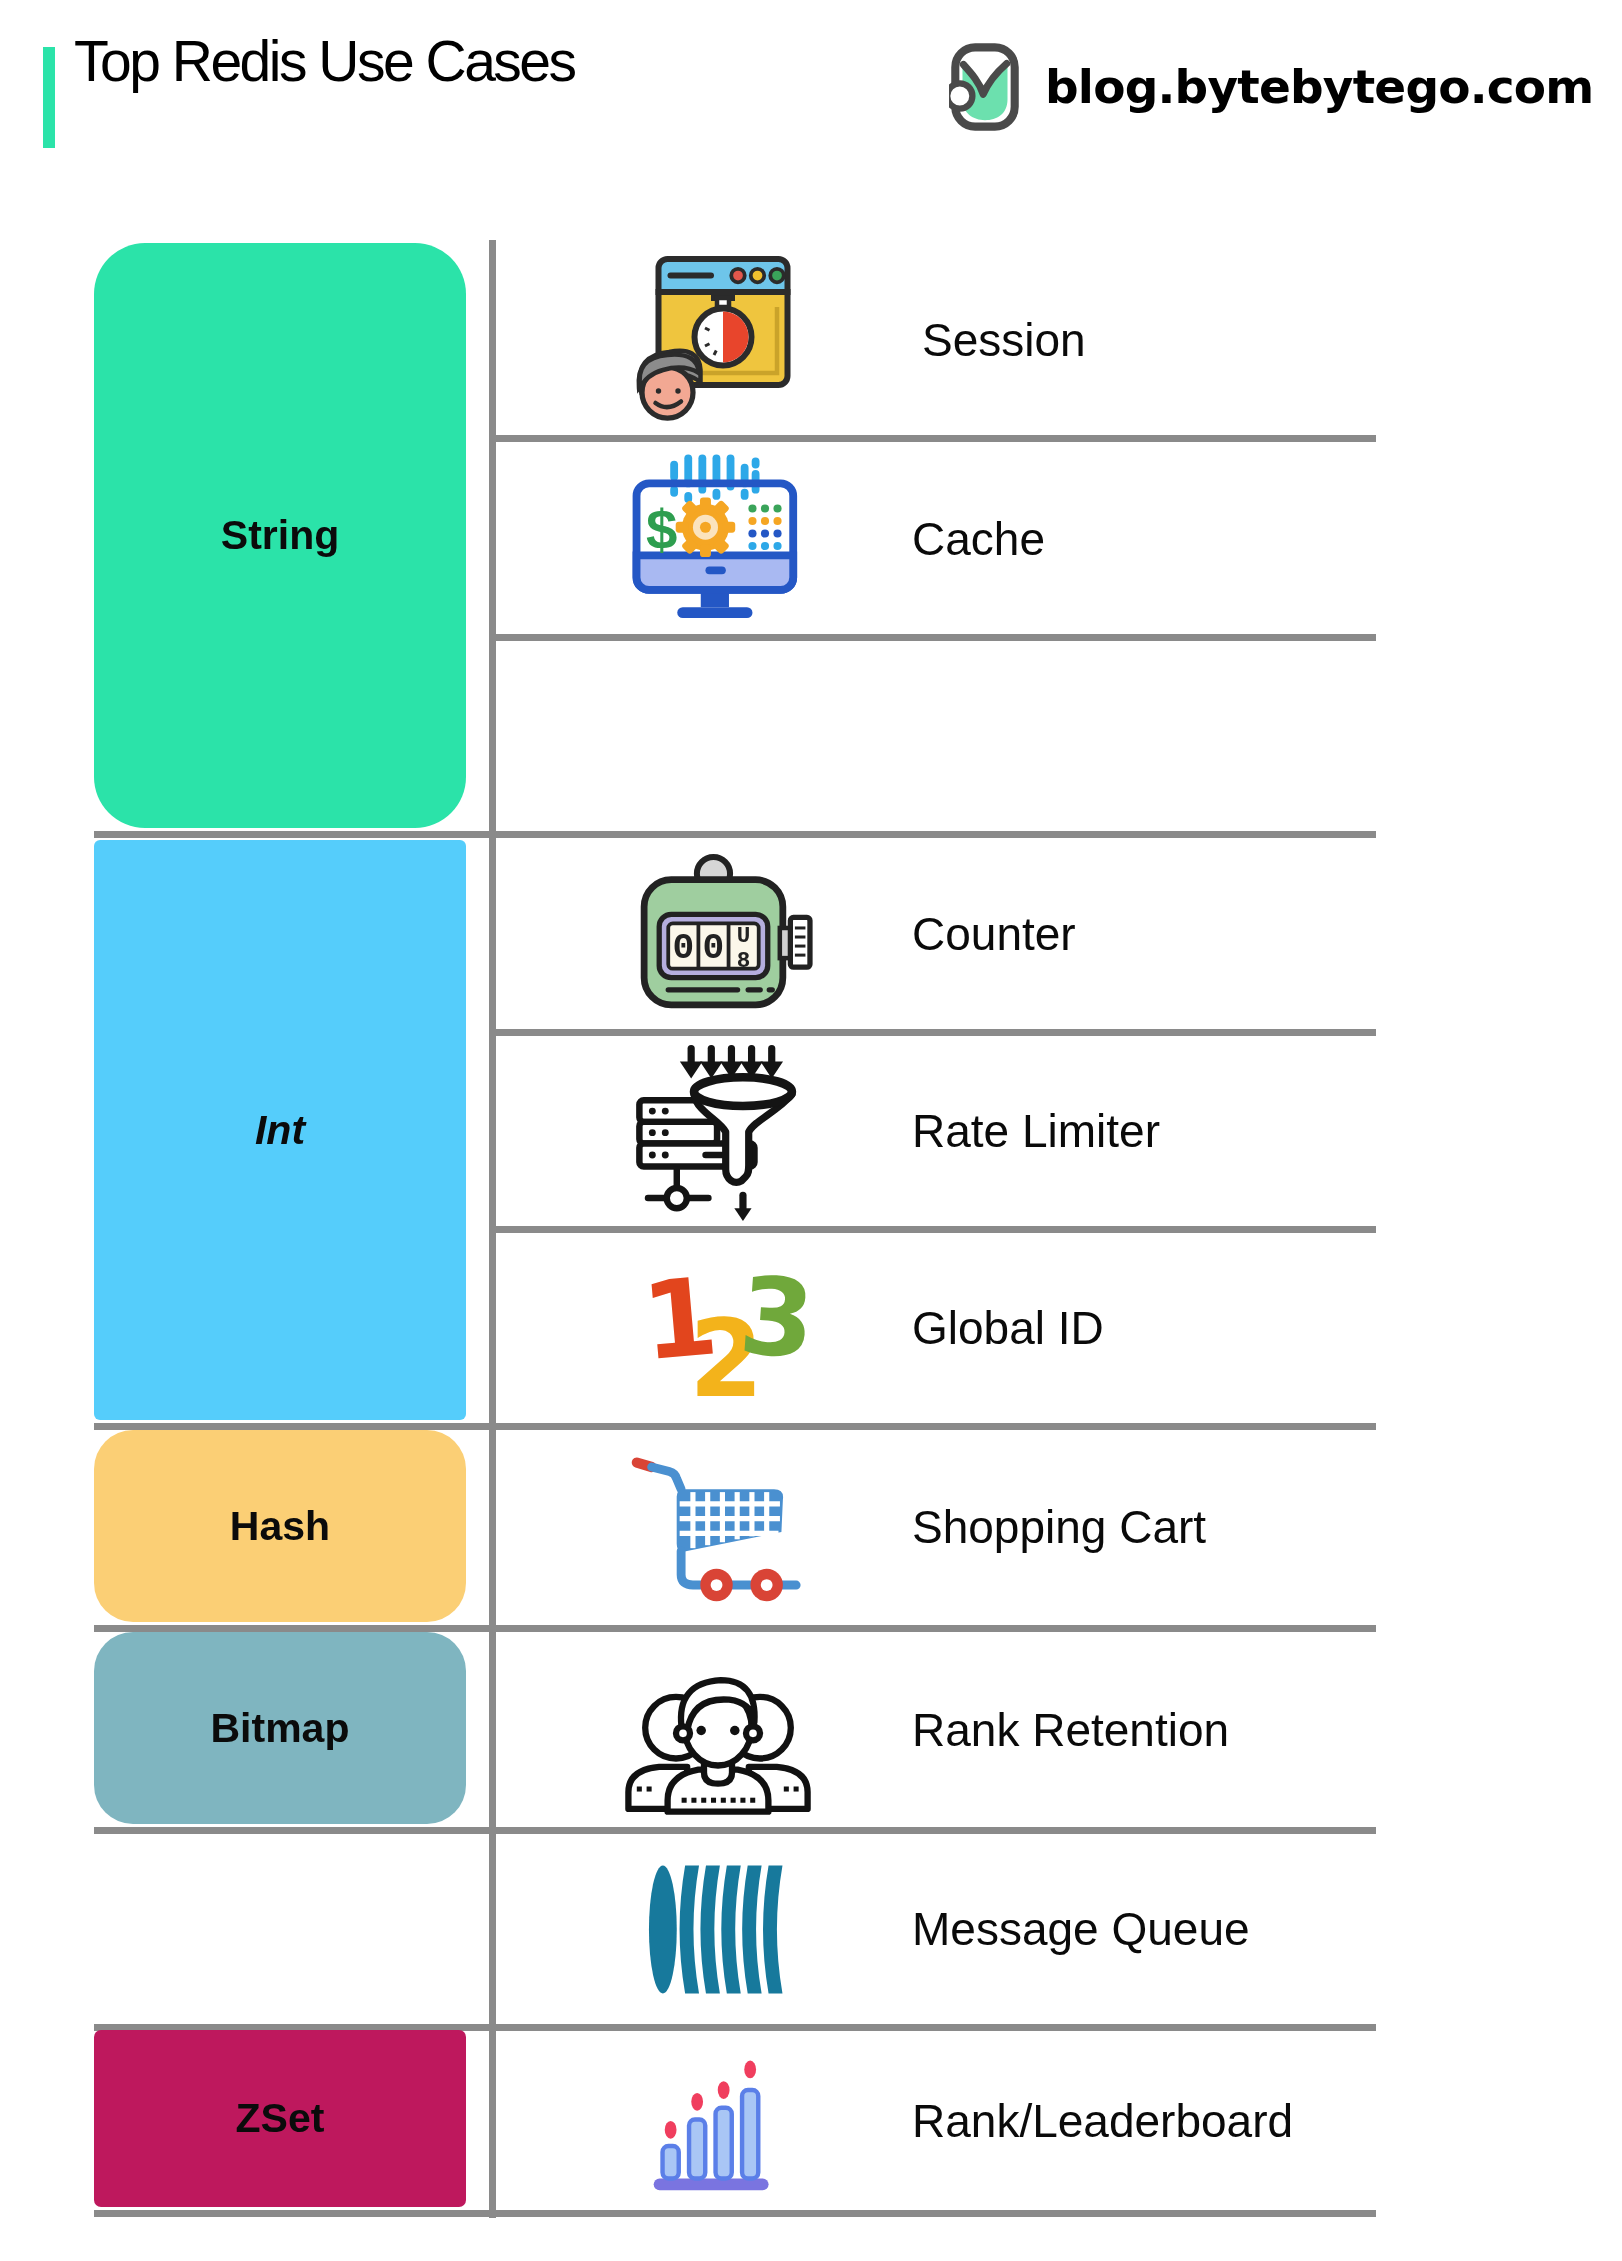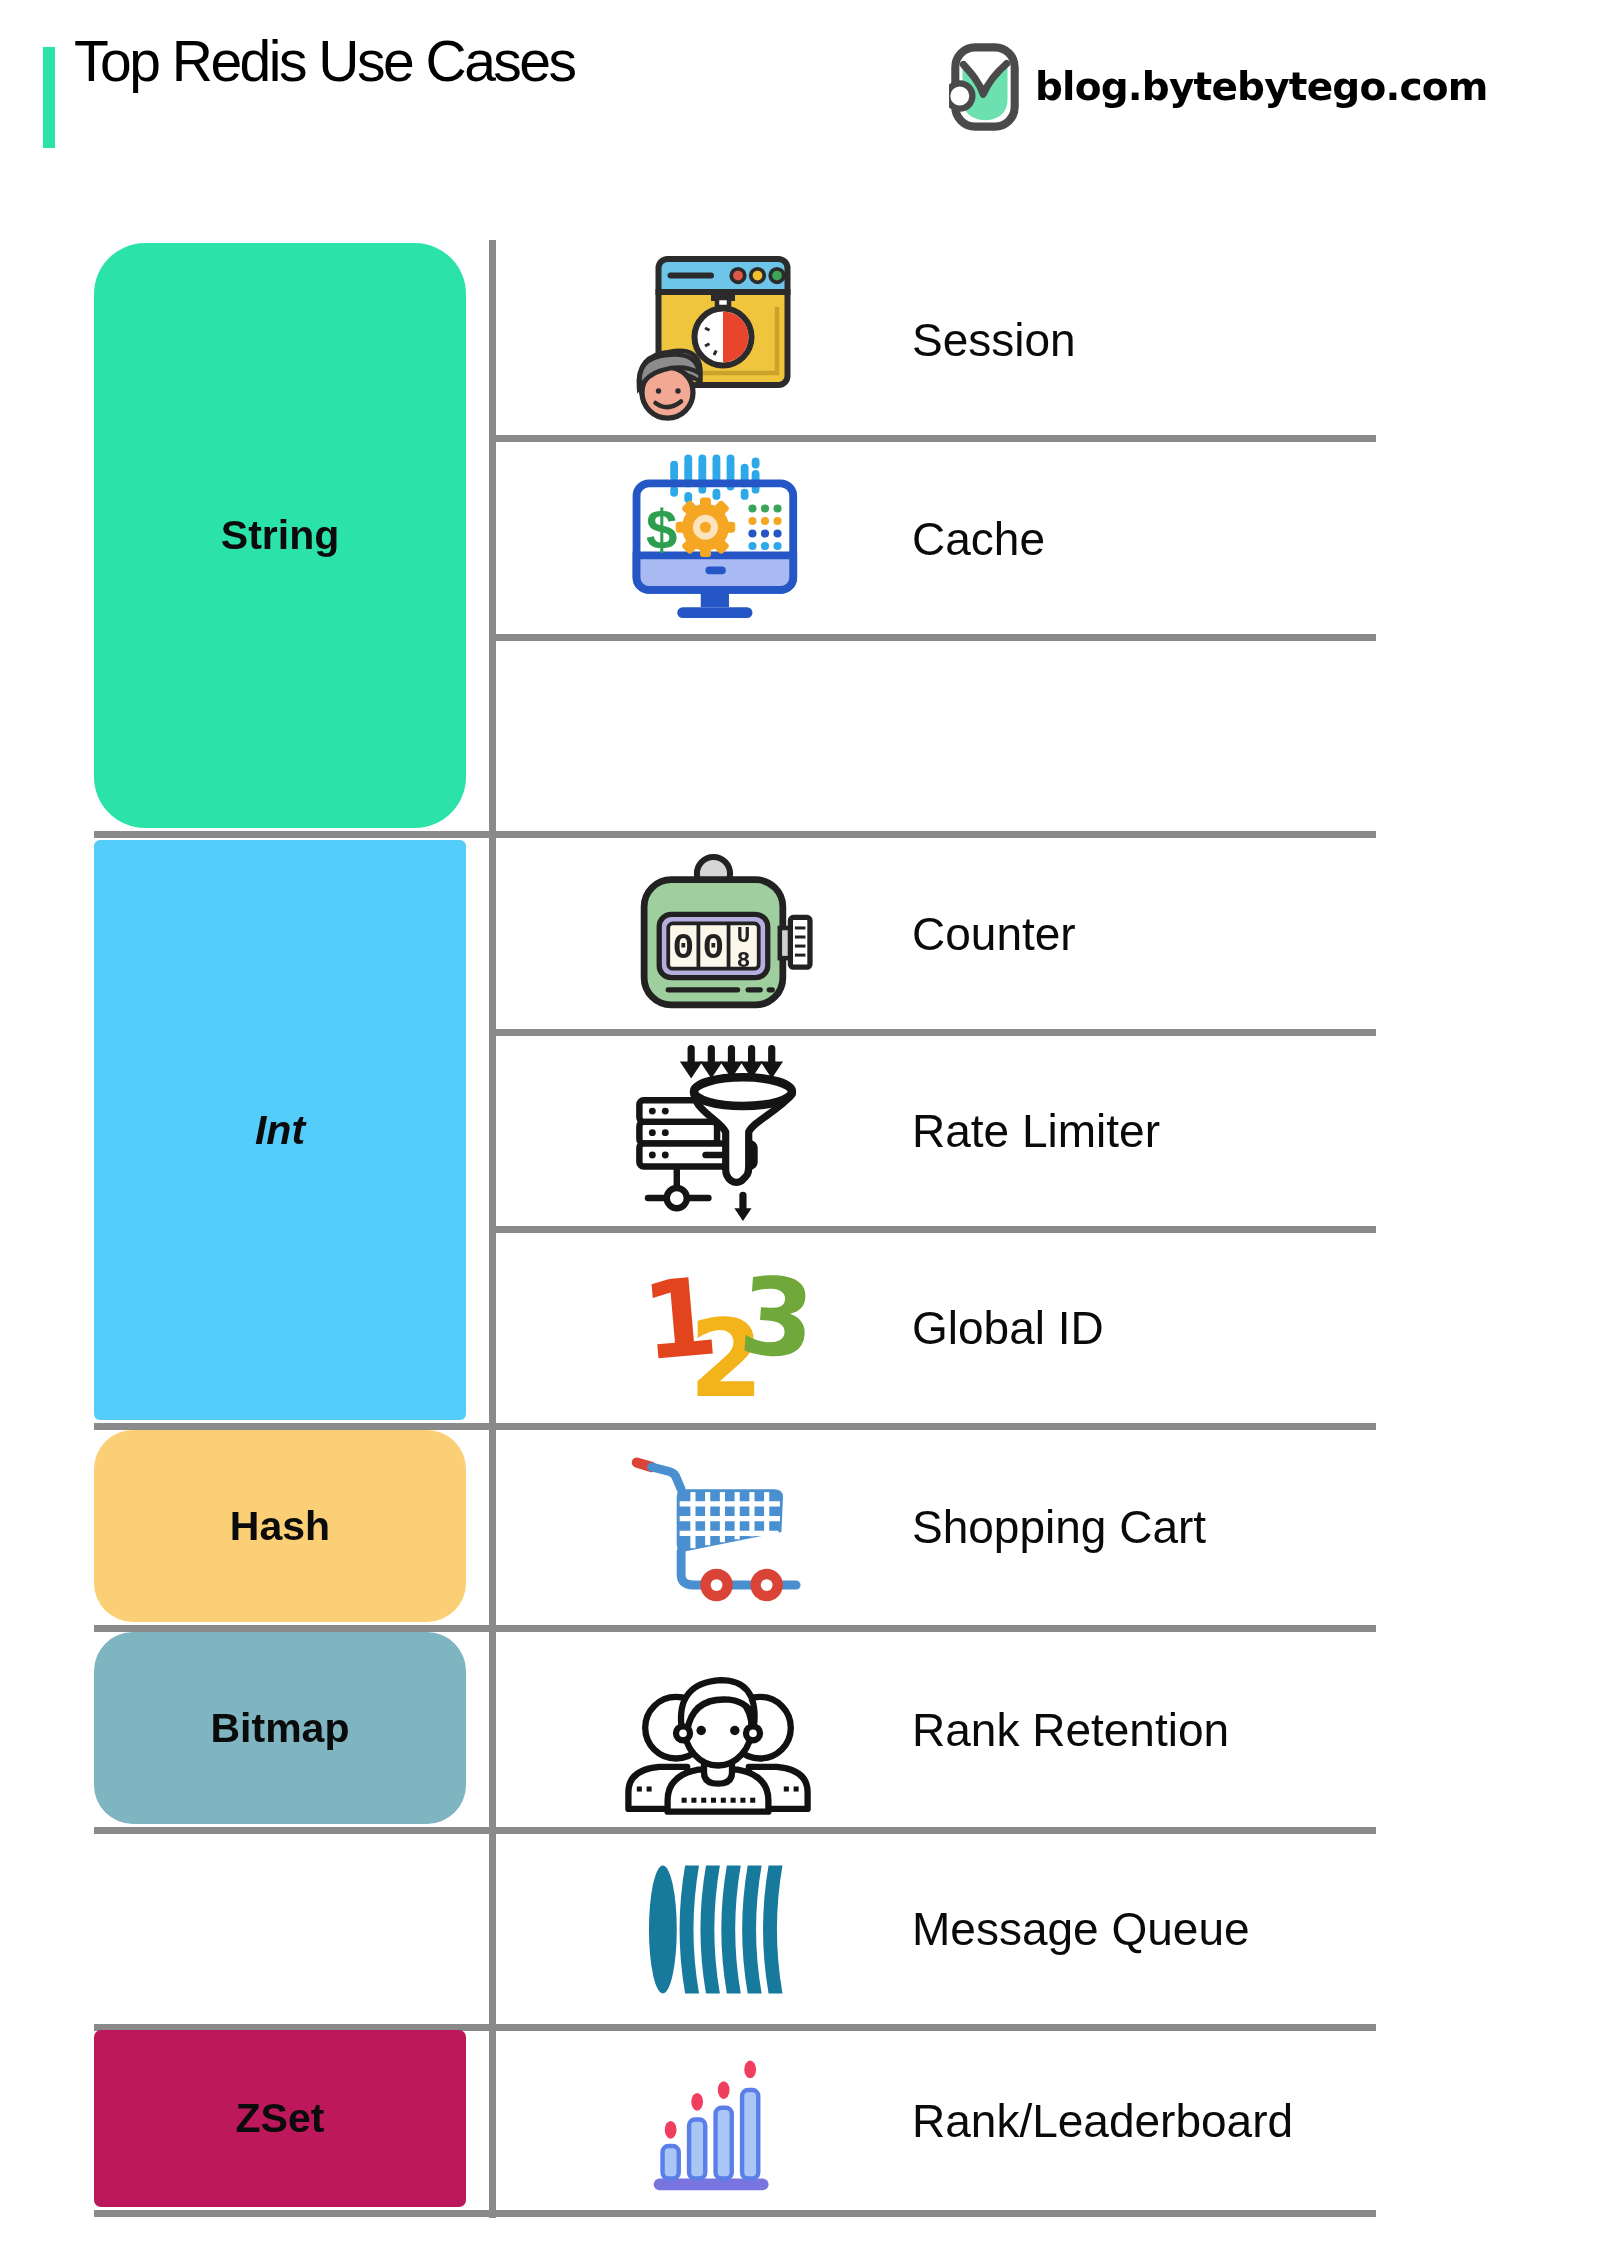--- a/index.html
+++ b/index.html
@@ -4,21 +4,21 @@
 <style>
   html,body{margin:0;padding:0;background:#ffffff;}
   .page{position:relative;width:1623px;height:2261px;background:#fff;overflow:hidden;
         font-family:"Liberation Sans", sans-serif;color:#000;}
   
   .hdr-accent{position:absolute;left:43px;top:47px;width:12.3px;height:101px;background:#2BE3A9;}
   .hdr-title{position:absolute;left:74px;top:28px;font-size:57px;font-weight:400;
              letter-spacing:-2.5px;white-space:nowrap;}
   .brand{position:absolute;left:949px;top:39px;height:95px;display:flex;align-items:center;}
   .brand svg{width:72px;height:92px;}
-  .brand-name{margin-left:14px;font-size:39px;font-weight:700;letter-spacing:-0.8px;
+  .brand-name{margin-left:24px;font-size:47px;font-weight:700;letter-spacing:-0.8px;
               font-family:"DejaVu Sans", sans-serif;}
   
   .vline{position:absolute;left:489px;top:240px;width:7.4px;height:1978px;background:#8A8A8A;}
   .hline{position:absolute;height:7.4px;background:#8A8A8A;}
   .hline.full{left:94px;width:1282px;}
   .hline.right{left:489px;width:887px;}
   
   .group{position:absolute;left:94px;width:372px;display:flex;align-items:center;
          justify-content:center;}
   .group span{font-size:41px;font-weight:700;color:#0b0b0b;}
@@ -26,21 +26,21 @@
   .g-int{top:840px;height:580px;background:#55CDFB;border-radius:6px;font-style:italic;}
   .g-hash{top:1430px;height:192px;background:#FBCF75;border-radius:39px;}
   .g-bitmap{top:1632px;height:192px;background:#7FB5C0;border-radius:39px;}
   .g-list{top:1834px;height:187px;background:#FAC2DC;border-radius:39px;}
   .g-zset{top:2030px;height:177px;background:#be185d;border-radius:7px;}
   
   .row{position:absolute;left:489px;width:900px;display:flex;align-items:center;}
   .iconwrap{position:absolute;left:129px;width:200px;display:flex;align-items:center;
             justify-content:center;}
   .rowlabel{margin-left:423px;font-size:46px;color:#0a0a0a;white-space:nowrap;}
-  .r0{top:240px;height:199px;} .r1{top:439px;height:199px;} .r2{top:638px;height:197px;}
+  .r0{top:240px;height:199px;padding-left:10px;} .r1{top:439px;height:199px;} .r2{top:638px;height:197px;}
   .r3{top:835px;height:197px;} .r4{top:1032px;height:197px;} .r5{top:1229px;height:197px;}
   .r6{top:1426px;height:202px;} .r7{top:1629px;height:202px;} .r8{top:1831px;height:196px;}
   .r9{top:2027px;height:187px;}
 </style>
 </head>
 <body>
 
 <div class="page">
 
   <div class="hdr-accent"></div>

